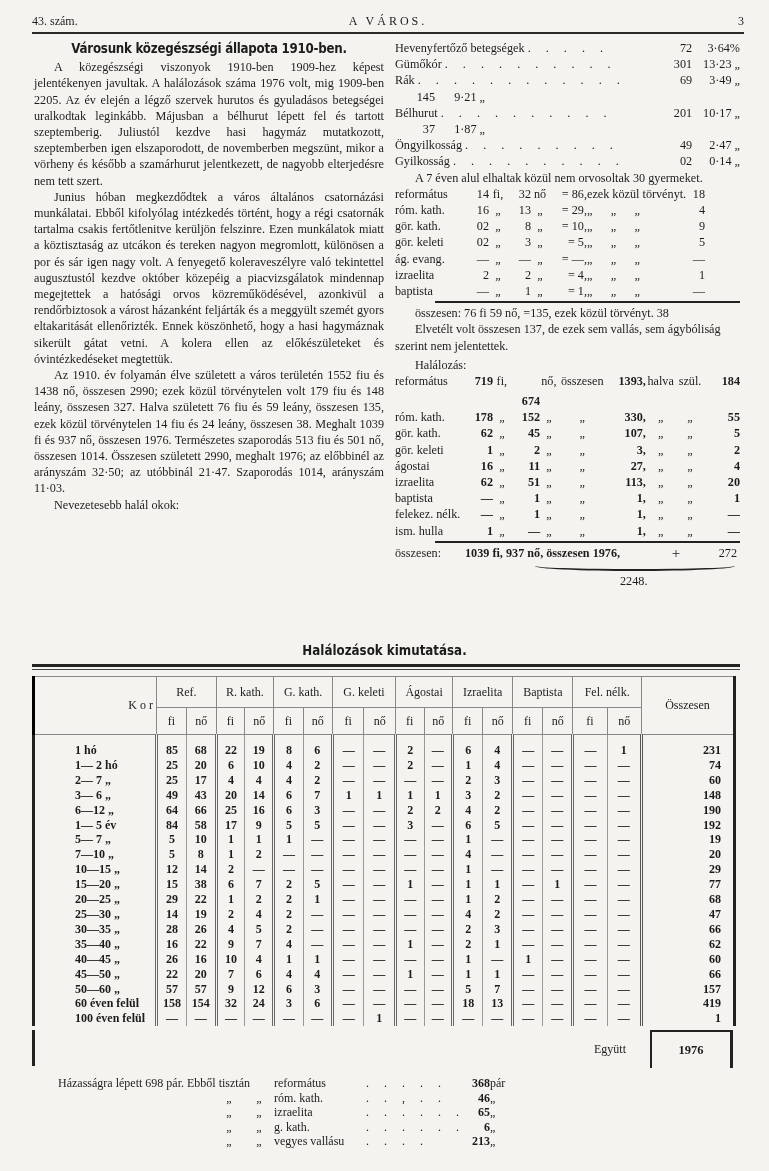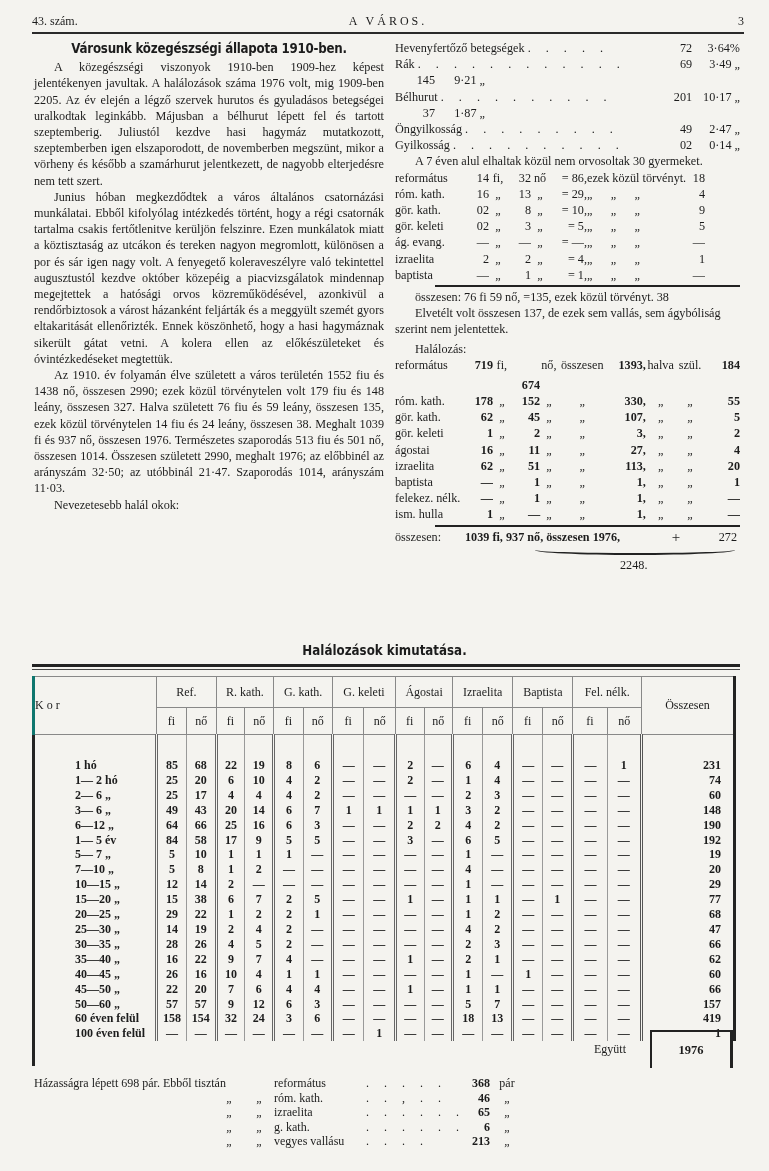--- a/index.html
+++ b/index.html
@@ -39,39 +39,39 @@
   .d2 .c8{width:30px;text-align:center;}
   .d2 .c9{width:30px;text-align:center;}
   .d2 .c10{width:36px;text-align:right;}
   .brace{margin-left:140px;width:200px;height:8px;border-bottom:2px solid #222;border-radius:0 0 50% 50%;}
   .table-title{top:642px;left:0;width:769px;text-align:center;font-size:13.5px;font-weight:bold;font-family:"DejaVu Sans",sans-serif;transform:scaleX(0.88);}
   .trule{left:32px;width:708px;}
   table.mort{position:absolute;left:32px;top:676px;width:704px;border-collapse:collapse;font-size:12px;}
   table.mort td,table.mort th{padding:0;font-weight:normal;text-align:center;}
   table.mort th{border:1px solid #888;height:26px;}
   table.mort thead tr:first-child th{height:30px;}
-  table.mort .kor{width:121px;text-align:left;letter-spacing:3px;border-left:3px solid #0f766e;margin-top:8px;}
+  table.mort .kor{width:121px;text-align:right;letter-spacing:3px;border-left:3px solid #000000;margin-top:8px;}
   table.mort .tot{width:78px;border-right:3px solid #222;}
   table.mort tbody td{border-left:1px solid #999;line-height:14.9px;font-weight:bold;}
   table.mort tbody td.age{text-align:left;padding-left:40px;font-weight:bold;border-left:3px solid #222;white-space:pre;}
   table.mort tbody td.tot{text-align:right;padding-right:12px;border-left:3px double #555;}
-  table.mort tbody tr:first-child td{padding-top:23px;}
+  table.mort tbody tr:first-child td{padding-top:8px;}
   table.mort td.sep{border-left:3px double #666;}
   .egyutt{top:1030px;left:32px;width:704px;height:36px;}
   .egyutt .lbl{position:absolute;right:110px;top:12px;font-size:12px;}
   .egyutt .val{position:absolute;right:3px;top:0;width:78px;height:36px;border-left:2px solid #222;border-right:3px solid #222;border-top:2px solid #222;text-align:center;line-height:36px;font-weight:bold;font-size:12.5px;}
   .egyutt .lb{position:absolute;left:0;top:0;height:36px;border-left:3px solid #222;}
   .marr{left:34px;top:1076px;font-size:12px;line-height:14.5px;}
   .marr .row span{display:inline-block;}
-  .marr .m1{width:240px;}
+  .marr .m1{width:240px;text-align:center;}
   .marr .q{width:30px;text-align:center;}
   .marr .m3{width:92px;}
   .marr .dots{width:88px;letter-spacing:6px;}
   .marr .num{width:36px;text-align:right;font-weight:bold;}
-  .marr .unit{width:34px;text-align:center;}
+  .marr .unit{width:34px;}
 </style>
 </head>
 <body>
 
 <div class="abs hdr">
   <span class="l">43. szám.</span>
   <span class="c">A VÁROS.</span>
   <span class="r">3</span>
 </div>
 <div class="abs hdr-rule"></div>
@@ -83,20 +83,25 @@
   <p>Az 1910. év folyamán élve született a város területén 1552 fiu és 1438 nő, összesen 2990; ezek közül törvénytelen volt 179 fiu és 148 leány, összesen 327. Halva született 76 fiu és 59 leány, összesen 135, ezek közül törvénytelen 14 fiu és 24 leány, összesen 38. Meghalt 1039 fi és 937 nő, összesen 1976. Természetes szaporodás 513 fiu és 501 nő, összesen 1014. Összesen született 2990, meghalt 1976; az előbbinél az arányszám 32·50; az utóbbinál 21·47. Szaporodás 1014, arányszám 11·03.</p>
   <p>Nevezetesebb halál okok:</p>
 </div>
 
 <div class="abs col-right">
   <div id="causes">
       <div class="row">
         <span class="cause-name"><span>Hevenyfertőző betegségek</span> <span class="dots">. . . . .</span></span>
         <span class="cause-n">72</span>
         <span class="cause-p">3·64%</span>
+      </div>
+      <div class="row">
+        <span class="cause-name"><span>Gümőkór</span> <span class="dots">. . . . . . . . . .</span></span>
+        <span class="cause-n">301</span>
+        <span class="cause-p">13·23 „</span>
       </div>
       <div class="row">
         <span class="cause-name"><span>Rák</span> <span class="dots">. . . . . . . . . . . .</span></span>
         <span class="cause-n">69</span>
         <span class="cause-p">3·49 „</span>
       </div>
       <div class="row">
         <span class="cause-n">145</span>
         <span class="cause-p">9·21 „</span>
       </div>
@@ -390,21 +395,21 @@
         <td>—</td>
         <td class="sep">1</td>
         <td>4</td>
         <td class="sep">—</td>
         <td>—</td>
         <td class="sep">—</td>
         <td>—</td>
         <td class="tot">74</td>
       </tr>
       <tr>
-        <td class="age">2— 6 „</td>
+        <td class="age">2— 7 „</td>
         <td class="sep">25</td>
         <td>17</td>
         <td class="sep">4</td>
         <td>4</td>
         <td class="sep">4</td>
         <td>2</td>
         <td class="sep">—</td>
         <td>—</td>
         <td class="sep">—</td>
         <td>—</td>

